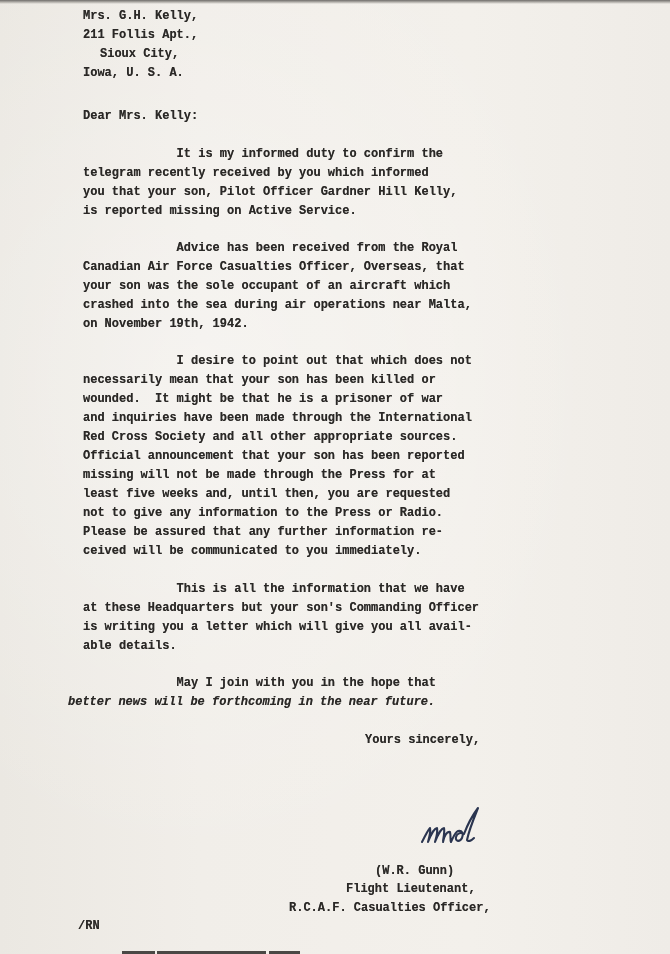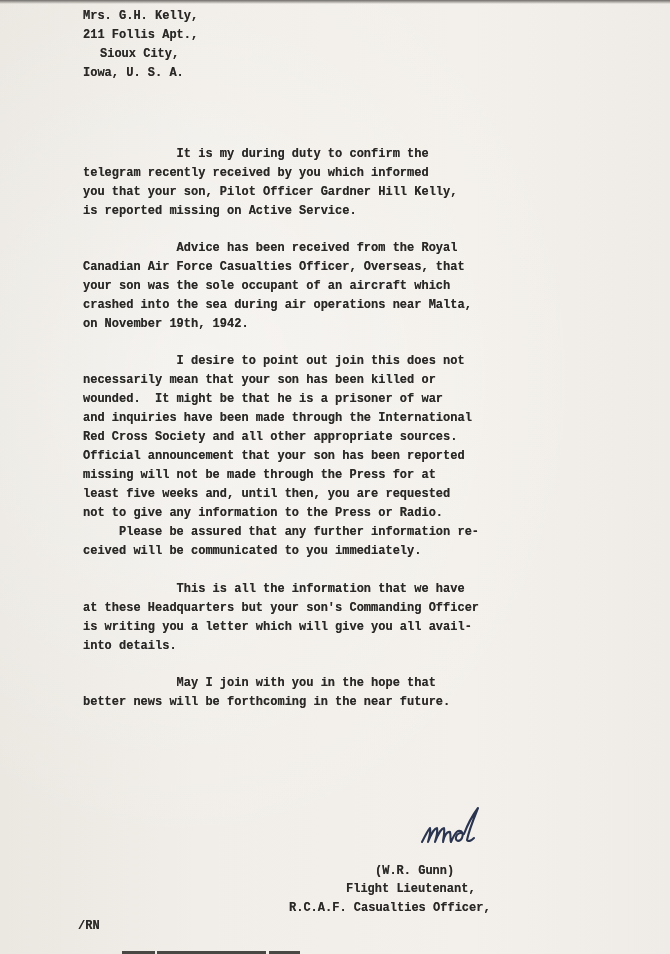--- a/index.html
+++ b/index.html
@@ -61,62 +61,64 @@
 <div class="page">
   <div class="top-shadow"></div>
 
   <div>
     <div class="line" style="left:83px; top:7px;">Mrs. G.H. Kelly,</div>
     <div class="line" style="left:83px; top:26px;">211 Follis Apt.,</div>
     <div class="line" style="left:100px; top:45px;">Sioux City,</div>
     <div class="line" style="left:83px; top:64px;">Iowa, U. S. A.</div>
   </div>
 
+  <div class="line" style="left:83px; top:107px;">Dear Mrs. Kelly:</div>
 
   <div>
-    <div class="line" style="left:83px; top:145px;">             It is my during duty to confirm the</div>
+    <div class="line" style="left:83px; top:145px;">             It is my informed duty to confirm the</div>
     <div class="line" style="left:83px; top:164px;">telegram recently received by you which informed</div>
     <div class="line" style="left:83px; top:183px;">you that your son, Pilot Officer Gardner Hill Kelly,</div>
     <div class="line" style="left:83px; top:202px;">is reported missing on Active Service.</div>
   </div>
 
   <div>
     <div class="line" style="left:83px; top:239px;">             Advice has been received from the Royal</div>
     <div class="line" style="left:83px; top:258px;">Canadian Air Force Casualties Officer, Overseas, that</div>
     <div class="line" style="left:83px; top:277px;">your son was the sole occupant of an aircraft which</div>
     <div class="line" style="left:83px; top:296px;text-align:right;">crashed into the sea during air operations near Malta,</div>
     <div class="line" style="left:83px; top:315px;">on November 19th, 1942.</div>
   </div>
 
   <div>
-    <div class="line" style="left:83px; top:352px;">             I desire to point out join this does not</div>
+    <div class="line" style="left:83px; top:352px;">             I desire to point out that which does not</div>
     <div class="line" style="left:83px; top:371px;">necessarily mean that your son has been killed or</div>
     <div class="line" style="left:83px; top:390px;">wounded.  It might be that he is a prisoner of war</div>
     <div class="line" style="left:83px; top:409px;">and inquiries have been made through the International</div>
     <div class="line" style="left:83px; top:428px;">Red Cross Society and all other appropriate sources.</div>
     <div class="line" style="left:83px; top:447px;">Official announcement that your son has been reported</div>
     <div class="line" style="left:83px; top:466px;">missing will not be made through the Press for at</div>
     <div class="line" style="left:83px; top:485px;">least five weeks and, until then, you are requested</div>
     <div class="line" style="left:83px; top:504px;">not to give any information to the Press or Radio.</div>
-    <div class="line" style="left:83px; top:523px;margin-left:36px;">Please be assured that any further information re-</div>
+    <div class="line" style="left:83px; top:523px;">Please be assured that any further information re-</div>
     <div class="line" style="left:83px; top:542px;">ceived will be communicated to you immediately.</div>
   </div>
 
   <div>
     <div class="line" style="left:83px; top:580px;">             This is all the information that we have</div>
     <div class="line" style="left:83px; top:599px;">at these Headquarters but your son's Commanding Officer</div>
     <div class="line" style="left:83px; top:618px;">is writing you a letter which will give you all avail-</div>
-    <div class="line" style="left:83px; top:637px;">into details.</div>
+    <div class="line" style="left:83px; top:637px;">able details.</div>
   </div>
 
   <div>
     <div class="line" style="left:83px; top:674px;">             May I join with you in the hope that</div>
-    <div class="line" style="left:83px; top:693px;">better news will be forthcoming in the near future.</div>
+    <div class="line" style="left:68px; top:693px;font-style:italic;">better news will be forthcoming in the near future.</div>
   </div>
 
+  <div class="line" style="left:365px; top:731px;">Yours sincerely,</div>
 
   <svg class="sig" viewBox="0 0 62 42">
     <path d="M2 36 C5 30, 8 24, 10 22 C11 26, 9 32, 8 36 C11 28, 15 22, 17 22 C18 27, 16 32, 15 36 C18 28, 22 22, 24 22 C25 27, 23 33, 23 36 C24 30, 27 25, 30 26 C31 30, 30 34, 31 36 C33 32, 35 26, 38 25 C42 24, 44 28, 42 32 C40 36, 35 36, 36 31 C37 27, 41 26, 44 28 C47 20, 52 10, 58 2 C54 12, 49 24, 47 34 C48 36, 51 35, 54 32" fill="none" stroke="#2b3550" stroke-width="2.1" stroke-linecap="round" stroke-linejoin="round"></path>
   </svg>
 
   <div>
     <div class="line" style="left:375px; top:862px;">(W.R. Gunn)</div>
     <div class="line" style="left:346px; top:880px;">Flight Lieutenant,</div>
     <div class="line" style="left:289px; top:899px;">R.C.A.F. Casualties Officer,</div>
     <div class="line" style="left:298px; top:969px;margin-top:32px;">for Chief of the Air Staff.</div>

